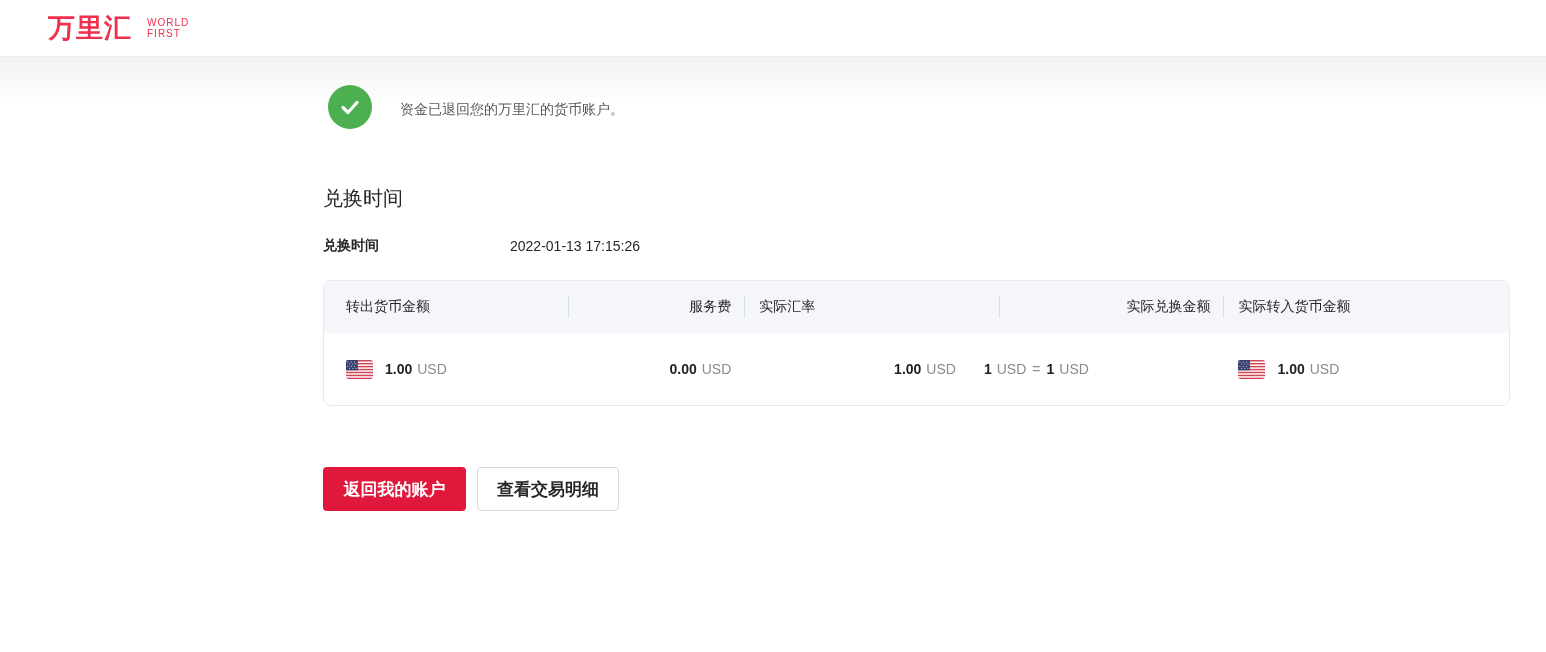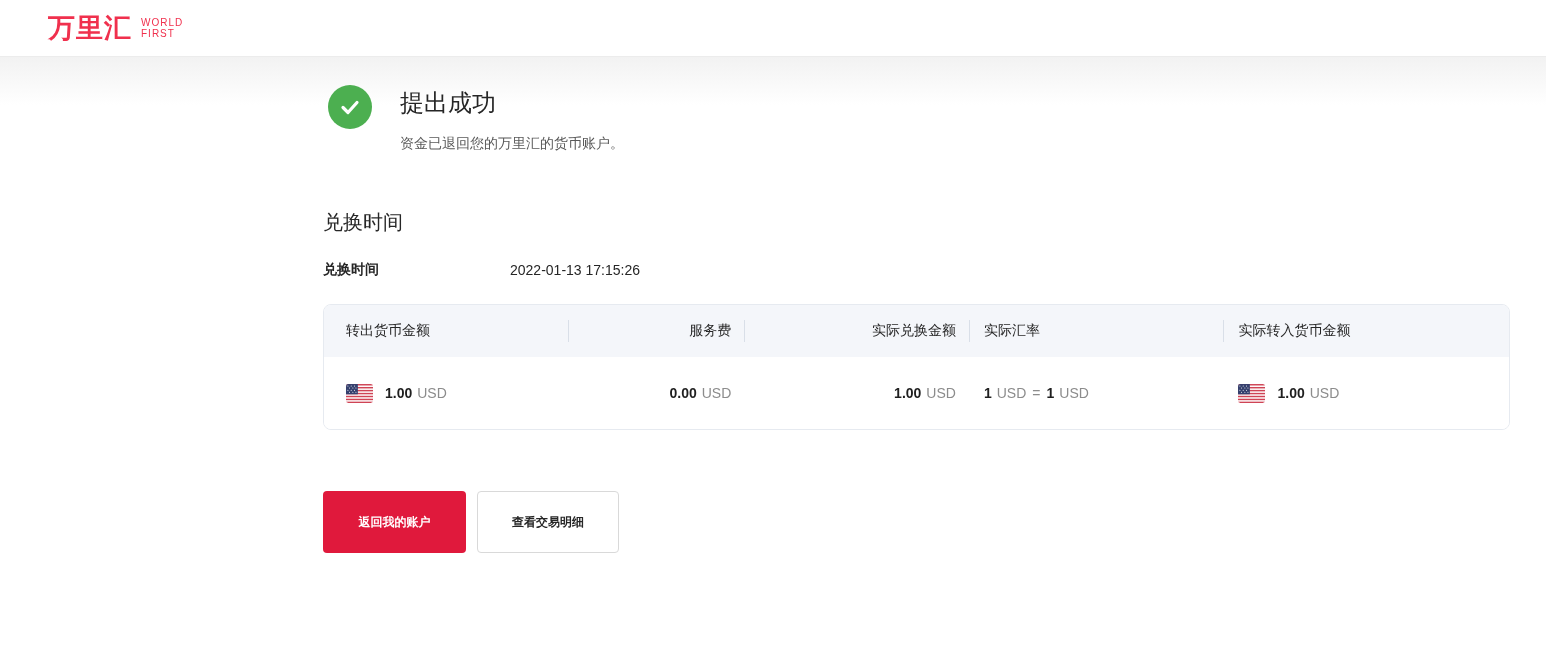--- a/index.html
+++ b/index.html
@@ -2,21 +2,21 @@
 <html><head>
 <meta charset="utf-8">
 <style>
   * { margin: 0; padding: 0; box-sizing: border-box; }
   html, body { width: 1546px; height: 652px; background: #ffffff; overflow: hidden;
     font-family: "Liberation Sans", "DejaVu Sans", sans-serif; color: #262626; }
 
   
   .header { height: 57px; background: #ffffff; border-bottom: 1px solid #ececec;
     display: flex; align-items: center; padding-left: 48px; }
-  .logo { display: flex; align-items: center; cursor: pointer; }
+  .logo { display: flex; align-items: center; cursor: pointer; gap: 6px; }
   .logo-cn { font-size: 27px; font-weight: bold; color: #f0304d; letter-spacing: 1px; }
   .logo-en { margin-left: 9px; font-size: 10px; font-weight: normal; color: #f0304d;
     line-height: 1.15; letter-spacing: 1px; }
 
   
   .main { height: 595px; background: linear-gradient(#f2f2f2, #ffffff 48px);
     padding: 28px 36px 0 323px; }
 
   .success-row { display: flex; align-items: flex-start; }
   .check-circle { width: 44px; height: 44px; border-radius: 50%; background: #4caf50;
@@ -49,21 +49,21 @@
   .t-head .t-cell:not(:last-child)::after { content: ""; position: absolute; right: 0;
     top: 50%; transform: translateY(-50%); width: 1px; height: 22px; background: #d9dfe8; }
 
   .amount { font-weight: bold; color: #1f1f1f; }
   .currency { color: #8c8c8c; margin-left: 5px; }
   .rate-sep { color: #8c8c8c; margin: 0 6px; }
   .flag { width: 27px; height: 19px; margin-right: 12px; flex: 0 0 auto; }
 
   
   .actions { margin-top: 61px; display: flex; }
-  .btn { height: 62px; border-radius: 4px; font-size: 12px; font-weight: bold;
+  .btn { height: 44px; border-radius: 4px; font-size: 17px; font-weight: bold;
     display: flex; align-items: center; justify-content: center; cursor: pointer;
     font-family: "Liberation Sans", "DejaVu Sans", sans-serif; }
   .btn-primary { width: 143px; background: #e0193c; color: #ffffff; border: none; }
   .btn-secondary { width: 142px; background: #ffffff; color: #262626;
     border: 1px solid #d9d9d9; margin-left: 11px; }
 </style>
 </head>
 <body>
 
 <div class="header">
@@ -78,40 +78,39 @@
 
 <div class="main">
 
   <div class="success-row">
     <div class="check-circle">
       <svg width="24" height="24" viewBox="0 0 24 24">
         <path d="M5 12.5 L10 17.5 L19 7.5" fill="none" stroke="#ffffff" stroke-width="3.2" stroke-linecap="round" stroke-linejoin="round"></path>
       </svg>
     </div>
     <div class="success-texts">
-      <div class="success-title">提出成功</div>
       <div class="success-subtitle">资金已退回您的万里汇的货币账户。</div>
     </div>
   </div>
 
   <div class="section-heading">兑换时间</div>
 
   <div class="detail-rows">
     <div class="detail-row">
       <div class="detail-label">兑换时间</div>
       <div class="detail-value">2022-01-13 17:15:26</div>
     </div>
   </div>
 
   <div class="tx-table">
     <div class="t-row t-head">
       <div class="t-cell c1">转出货币金额</div>
       <div class="t-cell c2">服务费</div>
+      <div class="t-cell c4">实际汇率</div>
       <div class="t-cell c3">实际兑换金额</div>
-      <div class="t-cell c4">实际汇率</div>
       <div class="t-cell c5">实际转入货币金额</div>
     </div>
     <div class="t-row t-body">
       <div class="t-cell c1">
         <svg class="flag" viewBox="0 0 57 40">
           <defs>
               <clipPath id="fr1">
                 <rect width="57" height="40" rx="5"></rect>
               </clipPath>
             </defs>

